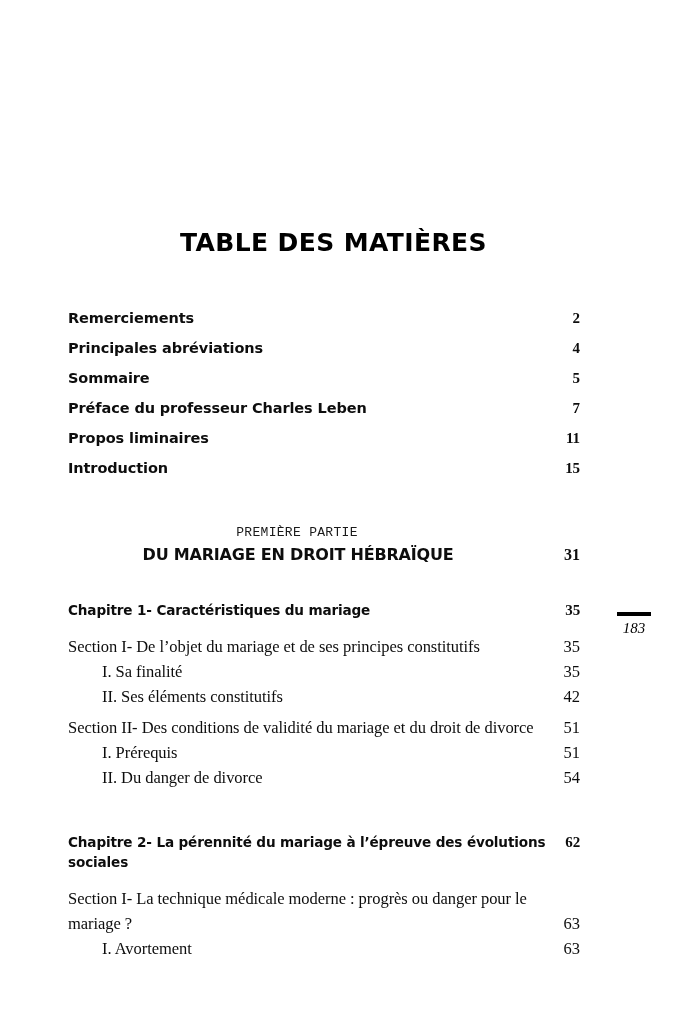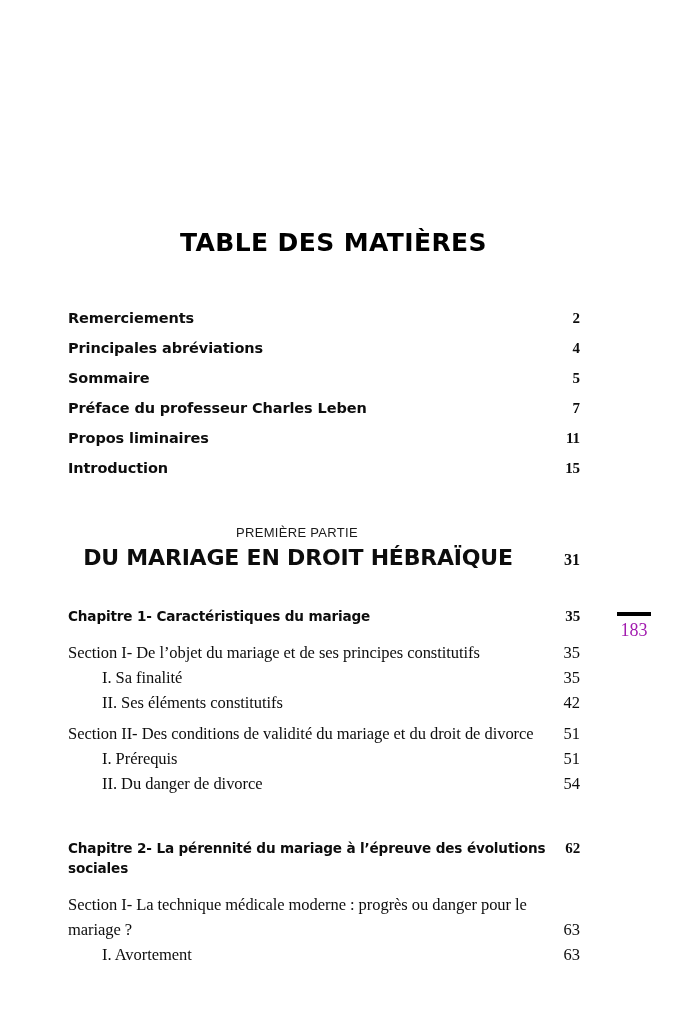--- a/index.html
+++ b/index.html
@@ -71,38 +71,38 @@
     font-size: 15px;
   }
 
   
   .part-block {
     margin-top: 42px;
     position: relative;
   }
   .part-kicker {
     text-align: center;
-    font-family: Liberation Sans, sans-serif;
+    font-family: Liberation Mono, monospace;
     font-size: 13px;
     letter-spacing: 0.3px;
     color: #1a1a1a;
     padding-right: 54px;
   }
   .part-main {
     display: flex;
     align-items: baseline;
     justify-content: space-between;
     margin-top: 5px;
   }
   .part-main .label {
     flex: 1 1 auto;
     text-align: center;
     font-family: "DejaVu Sans", sans-serif;
     font-weight: bold;
-    font-size: 22px;
+    font-size: 16px;
     letter-spacing: -0.2px;
     padding-right: 8px;
   }
   .part-main .pageno {
     flex: 0 0 44px;
     text-align: right;
     font-family: "Liberation Serif", serif;
     font-weight: bold;
     font-size: 16px;
   }
@@ -160,22 +160,23 @@
     text-align: center;
   }
   .folio .rule {
     width: 34px;
     height: 4px;
     background: #000000;
     margin: 0 auto 4px auto;
   }
   .folio .num {
     font-family: "Liberation Serif", serif;
-    font-size: 18px;
-    color: #a21caf;
+    font-size: 15px;
+    color: #000000;
+    font-style: italic;
   }
 </style>
 </head>
 <body>
 
 <div class="page">
 
   <div class="toc-title">TABLE DES MATIÈRES</div>
 
   <div class="content">

